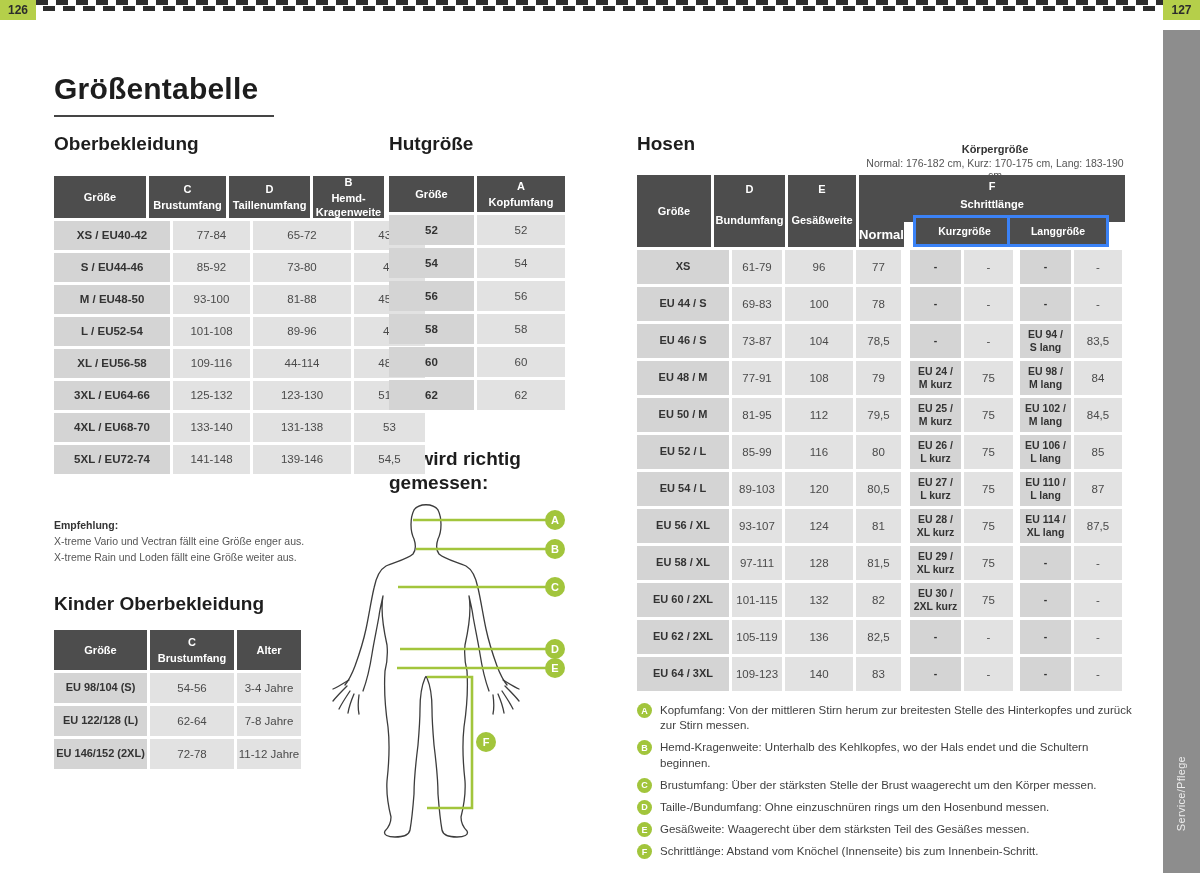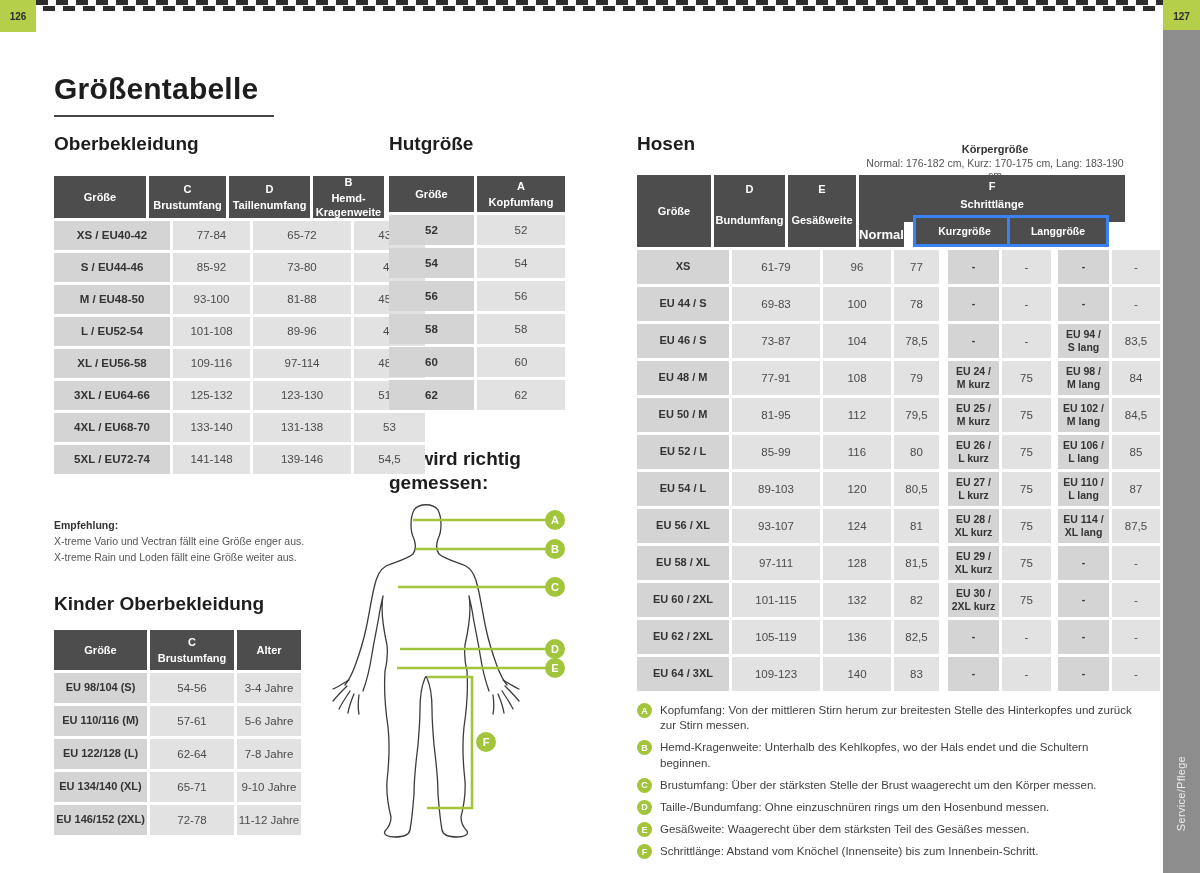--- a/index.html
+++ b/index.html
@@ -19,22 +19,22 @@
 
   
   .texture{
     position:absolute;top:0;left:36px;right:37px;height:11px;
     background:
       repeating-linear-gradient(90deg,#2d2d2d 0 12px,transparent 12px 20px) 0 0/100% 5px no-repeat,
       repeating-linear-gradient(90deg,transparent 0 7px,#2d2d2d 7px 19px,transparent 19px 20px) 0 6px/100% 5px no-repeat;
   }
 
   .page-tab{
-    position:absolute;top:0;height:32px;background:var(--tab-green);
-    color:#2c2c2c;font-size:10px;font-weight:bold;
+    position:absolute;top:0;height:20px;background:var(--tab-green);
+    color:#2c2c2c;font-size:12px;font-weight:bold;
     display:flex;align-items:center;justify-content:center;
   }
   #tab-left{left:0;width:36px}
   #tab-right{right:0;width:37px}
 
   .side-strip{position:absolute;top:30px;right:0;width:37px;bottom:0;background:var(--strip-gray)}
   .side-strip .vtext{
     position:absolute;bottom:42px;left:12px;
     writing-mode:vertical-rl;transform:rotate(180deg);
     color:#ececec;font-size:11px;letter-spacing:.3px;
@@ -90,21 +90,21 @@
   #t-kinder .tcell{height:30px}
   #t-kinder .c0{width:93px}
   #t-kinder .c1{width:84px}
   #t-kinder .c2{width:64px}
   #t-kinder .trow .c0{background:var(--cell-dark);font-weight:bold;color:#333;font-size:11px}
 
   
   #t-hosen{left:637px;top:175px}
   #t-hosen .tcell{height:34px}
   #t-hosen .c0{width:92px}
-  #t-hosen .c1{width:88px}
+  #t-hosen .c1{width:50px}
   #t-hosen .c2{width:68px}
   #t-hosen .c3{width:45px;margin-right:9px}
   #t-hosen .c4{width:51px}
   #t-hosen .c5{width:49px;margin-right:7px}
   #t-hosen .c6{width:51px}
   #t-hosen .c7{width:48px}
   #t-hosen .trow .c0{background:var(--cell-dark);font-weight:bold;color:#333;font-size:11px}
   #t-hosen .trow .c4,#t-hosen .trow .c6{background:var(--cell-dark);font-weight:bold;color:#333;font-size:10.5px}
 
   .hosen-header{display:flex;height:72px}
@@ -212,21 +212,21 @@
       </div>
       <div class="trow">
         <div class="tcell c0">L / EU52-54</div>
         <div class="tcell c1">101-108</div>
         <div class="tcell c2">89-96</div>
         <div class="tcell c3">47</div>
       </div>
       <div class="trow">
         <div class="tcell c0">XL / EU56-58</div>
         <div class="tcell c1">109-116</div>
-        <div class="tcell c2">97-114</div>
+        <div class="tcell c2">44-114</div>
         <div class="tcell c3">48,5</div>
       </div>
       <div class="trow">
         <div class="tcell c0">3XL / EU64-66</div>
         <div class="tcell c1">125-132</div>
         <div class="tcell c2">123-130</div>
         <div class="tcell c3">51,5</div>
       </div>
       <div class="trow">
         <div class="tcell c0">4XL / EU68-70</div>
@@ -288,33 +288,23 @@
     <div class="hcell h1"><span class="letter">C</span><span>Brustumfang</span></div>
     <div class="hcell h2"><span>Alter</span></div>
   </div>
   <div>
       <div class="trow">
         <div class="tcell c0">EU 98/104 (S)</div>
         <div class="tcell c1">54-56</div>
         <div class="tcell c2">3-4 Jahre</div>
       </div>
       <div class="trow">
-        <div class="tcell c0">EU 110/116 (M)</div>
-        <div class="tcell c1">57-61</div>
-        <div class="tcell c2">5-6 Jahre</div>
-      </div>
-      <div class="trow">
         <div class="tcell c0">EU 122/128 (L)</div>
         <div class="tcell c1">62-64</div>
         <div class="tcell c2">7-8 Jahre</div>
-      </div>
-      <div class="trow">
-        <div class="tcell c0">EU 134/140 (XL)</div>
-        <div class="tcell c1">65-71</div>
-        <div class="tcell c2">9-10 Jahre</div>
       </div>
       <div class="trow">
         <div class="tcell c0">EU 146/152 (2XL)</div>
         <div class="tcell c1">72-78</div>
         <div class="tcell c2">11-12 Jahre</div>
       </div>
     </div>
 </div>
 
 <div id="t-hosen" class="table">

